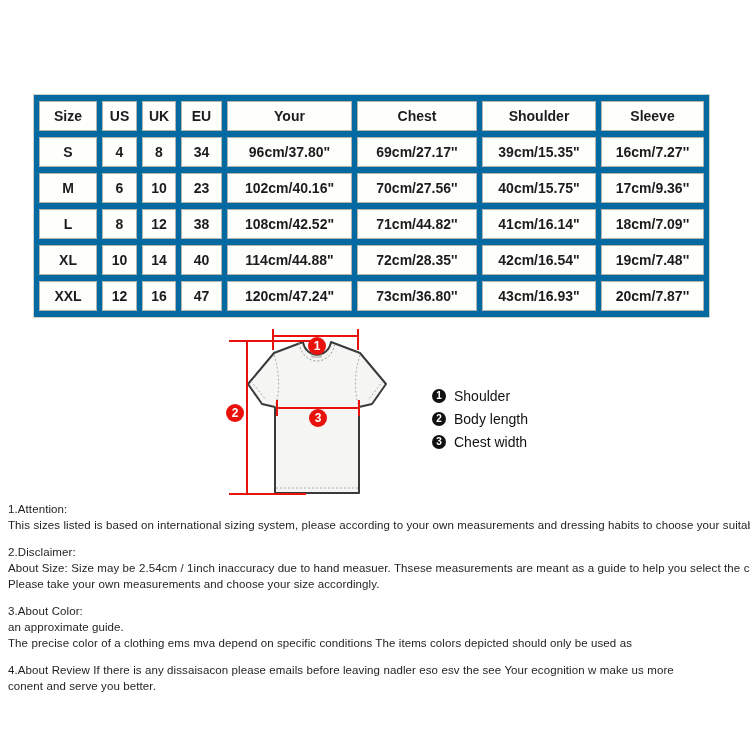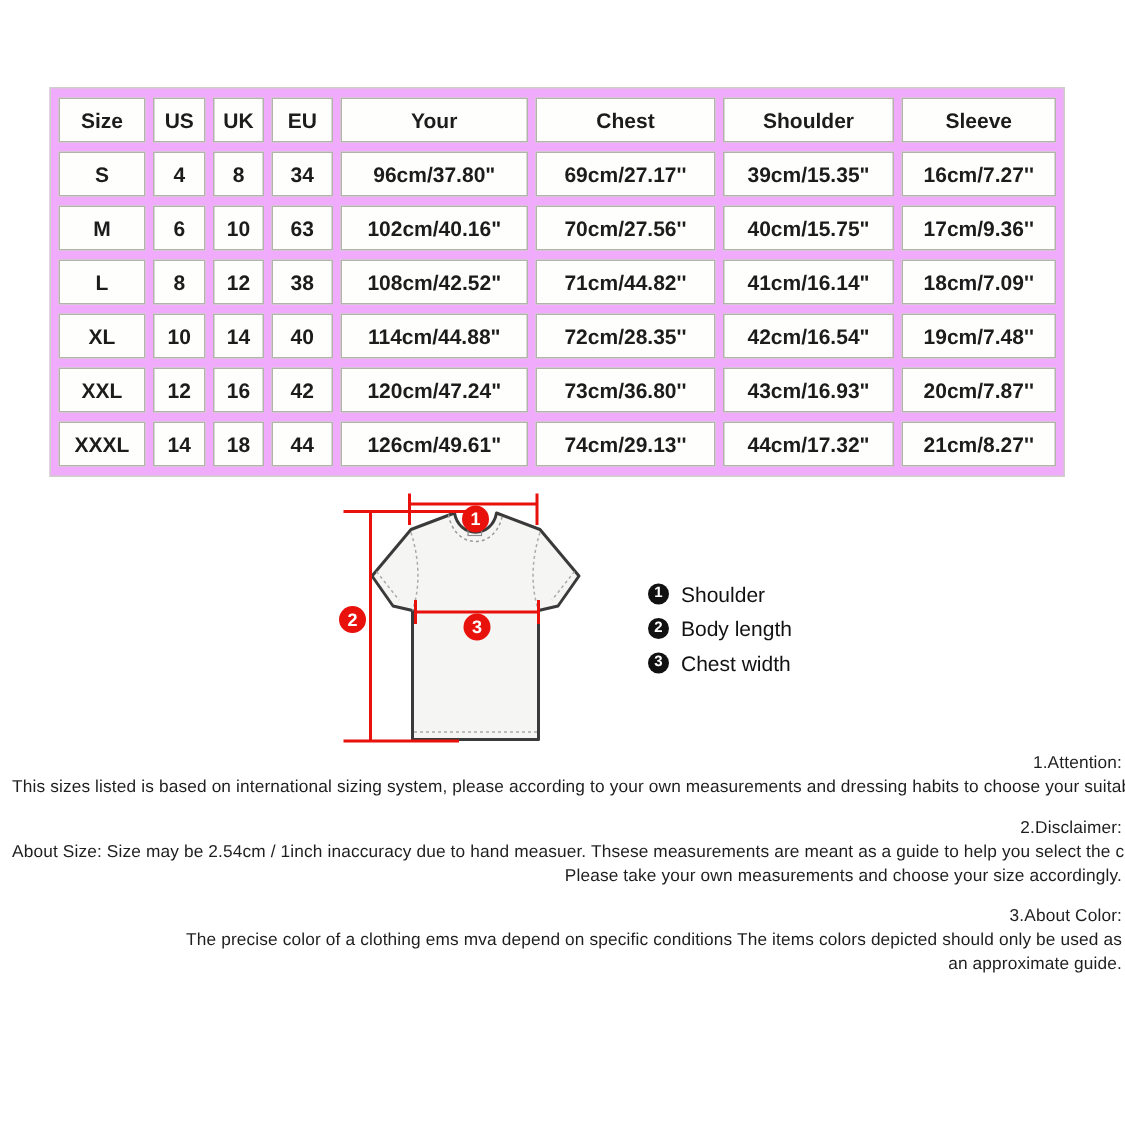--- a/index.html
+++ b/index.html
@@ -4,21 +4,21 @@
 <style>
   html,body{margin:0;padding:0;}
   body{
     width:750px;height:750px;background:#ffffff;position:relative;
     font-family:"Liberation Sans", sans-serif;color:#1a1a1a;overflow:hidden;
   }
   
   .table-wrap{position:absolute;left:33px;top:58px;}
   table.size-table{
     border-collapse:separate;border-spacing:5px 6px;
-    border:1px solid #cfcfc9;background:#f0abfc;
+    border:1px solid #cfcfc9;background:#0369a1;margin-top:36px;
   }
   table.size-table th, table.size-table td{
     border:1px solid #b3b3ac;background:#fefefd;
     height:28px;padding:0 2px;text-align:center;vertical-align:middle;
     font-size:14px;font-weight:bold;color:#1c1c1c;white-space:nowrap;
   }
   col.c-size{width:58px}col.c-us{width:35px}col.c-uk{width:34px}col.c-eu{width:41px}
   col.c-bust{width:125px}col.c-length{width:120px}col.c-shoulder{width:114px}col.c-sleeve{width:103px}
 
   
@@ -27,21 +27,21 @@
   .legend-row{display:flex;align-items:center;height:23px;}
   .badge{
     display:inline-flex;align-items:center;justify-content:center;
     width:14px;height:14px;border-radius:50%;background:#111111;color:#ffffff;
     font-size:10px;font-weight:bold;flex:0 0 auto;
   }
   .legend-label{margin-left:8px;font-size:14px;color:#111111;white-space:nowrap;}
 
   
   .notes{position:absolute;left:8px;top:501px;width:740px;}
-  .para{margin:0 0 11px 0;text-align:right;}
+  .para{margin:0 0 11px 0;}
   .line{font-size:11.5px;line-height:16px;color:#1e1e1e;letter-spacing:0.1px;white-space:nowrap;}
 </style>
 </head>
 <body>
 
 <div class="table-wrap">
   <table class="size-table">
     <colgroup>
       <col class="c-size">
         <col class="c-us">
@@ -72,21 +72,21 @@
           <td>34</td>
           <td>96cm/37.80"</td>
           <td>69cm/27.17''</td>
           <td>39cm/15.35"</td>
           <td>16cm/7.27''</td>
         </tr>
         <tr>
           <td>M</td>
           <td>6</td>
           <td>10</td>
-          <td>63</td>
+          <td>23</td>
           <td>102cm/40.16"</td>
           <td>70cm/27.56''</td>
           <td>40cm/15.75"</td>
           <td>17cm/9.36''</td>
         </tr>
         <tr>
           <td>L</td>
           <td>8</td>
           <td>12</td>
           <td>38</td>
@@ -102,36 +102,26 @@
           <td>40</td>
           <td>114cm/44.88"</td>
           <td>72cm/28.35''</td>
           <td>42cm/16.54"</td>
           <td>19cm/7.48''</td>
         </tr>
         <tr>
           <td>XXL</td>
           <td>12</td>
           <td>16</td>
-          <td>42</td>
+          <td>47</td>
           <td>120cm/47.24"</td>
           <td>73cm/36.80''</td>
           <td>43cm/16.93"</td>
           <td>20cm/7.87''</td>
         </tr>
-        <tr>
-          <td>XXXL</td>
-          <td>14</td>
-          <td>18</td>
-          <td>44</td>
-          <td>126cm/49.61"</td>
-          <td>74cm/29.13''</td>
-          <td>44cm/17.32"</td>
-          <td>21cm/8.27''</td>
-        </tr>
       </tbody>
   </table>
 </div>
 
 <svg class="diagram-svg" width="220" height="188" viewBox="0 0 220 188">
 
   <path d="M 83,20 L 54,31 L 28,62 L 42,82 L 55,85 L 55,171 L 139,171 L 139,85 L 152,82 L 166,62 L 140,31 L 111,20 C 108,37 86,37 83,20 Z" fill="#f5f5f3" stroke="#3a3a3a" stroke-width="2" stroke-linejoin="round"></path>
 
   <path d="M 79,21 C 83,45 111,45 115,21" fill="none" stroke="#9a9a9a" stroke-width="1" stroke-dasharray="2,2"></path>
 
@@ -197,16 +187,20 @@
       <div class="line">1.Attention:</div>
       <div class="line">This sizes listed is based on international sizing system, please according to your own measurements and dressing habits to choose your suitable size.</div>
     </div>
     <div class="para">
       <div class="line">2.Disclaimer:</div>
       <div class="line">About Size: Size may be 2.54cm / 1inch inaccuracy due to hand measuer. Thsese measurements are meant as a guide to help you select the correct size.</div>
       <div class="line">Please take your own measurements and choose your size accordingly.</div>
     </div>
     <div class="para">
       <div class="line">3.About Color:</div>
+      <div class="line">an approximate guide.</div>
       <div class="line">The precise color of a clothing ems mva depend on specific conditions The items colors depicted should only be used as</div>
-      <div class="line">an approximate guide.</div>
+    </div>
+    <div class="para">
+      <div class="line">4.About Review If there is any dissaisacon please emails before leaving nadler eso esv the see Your ecognition w make us more</div>
+      <div class="line">conent and serve you better.</div>
     </div>
   </div>
 
 </body></html>

